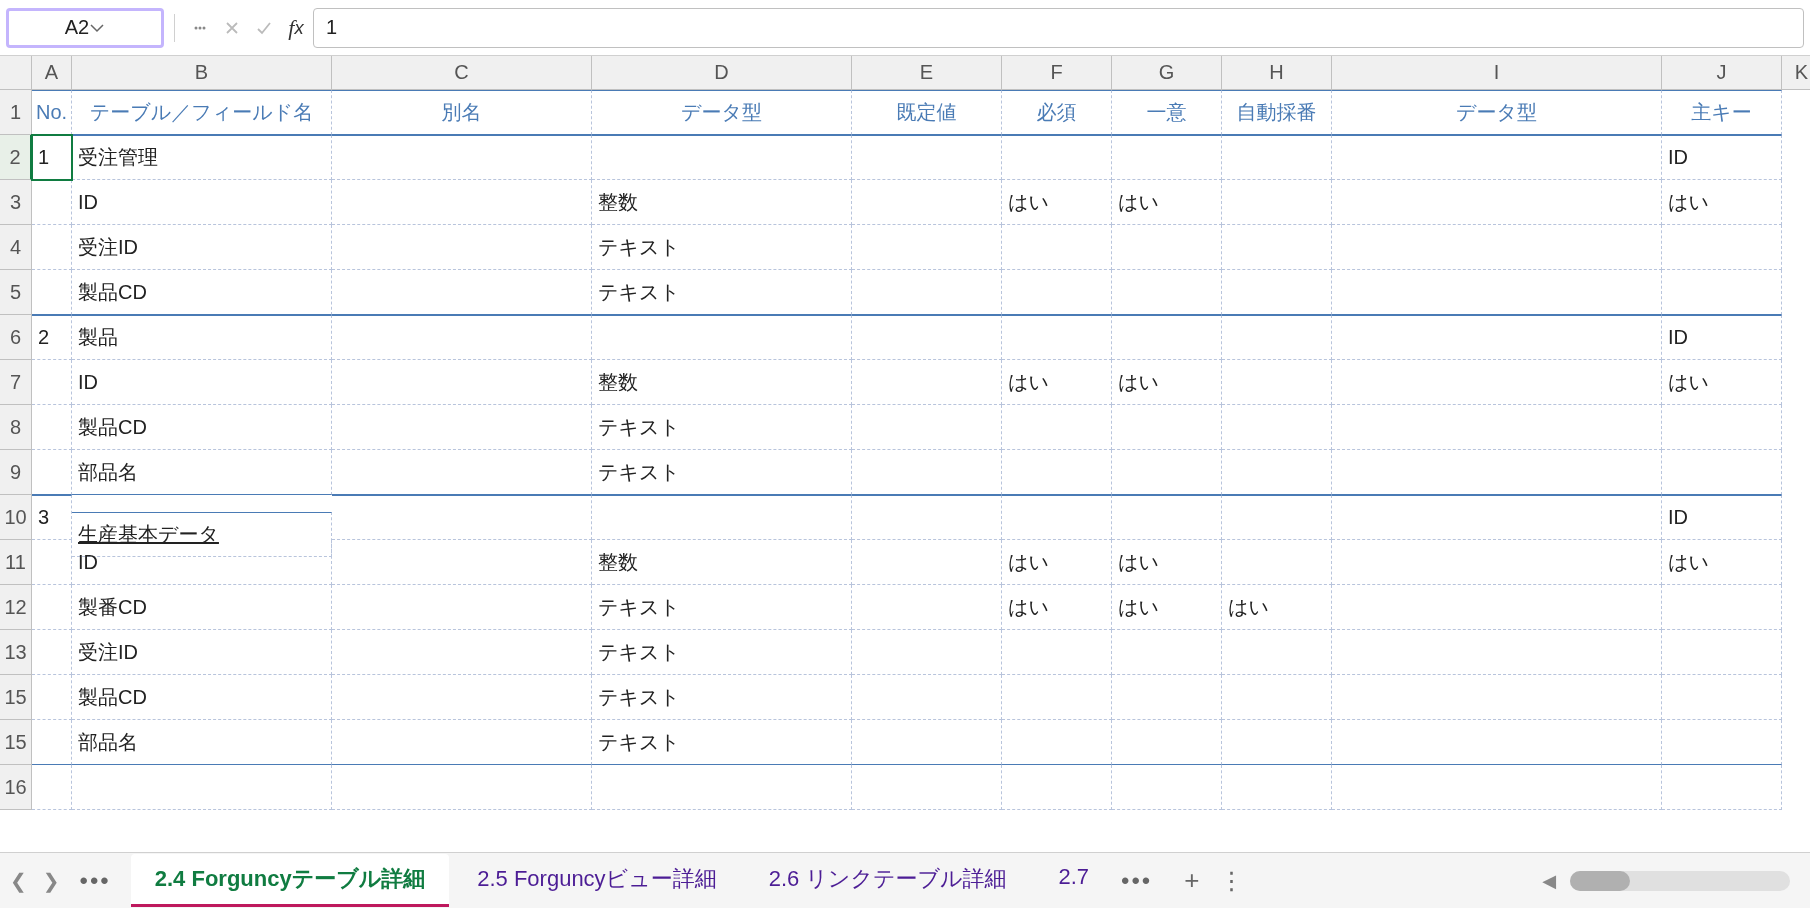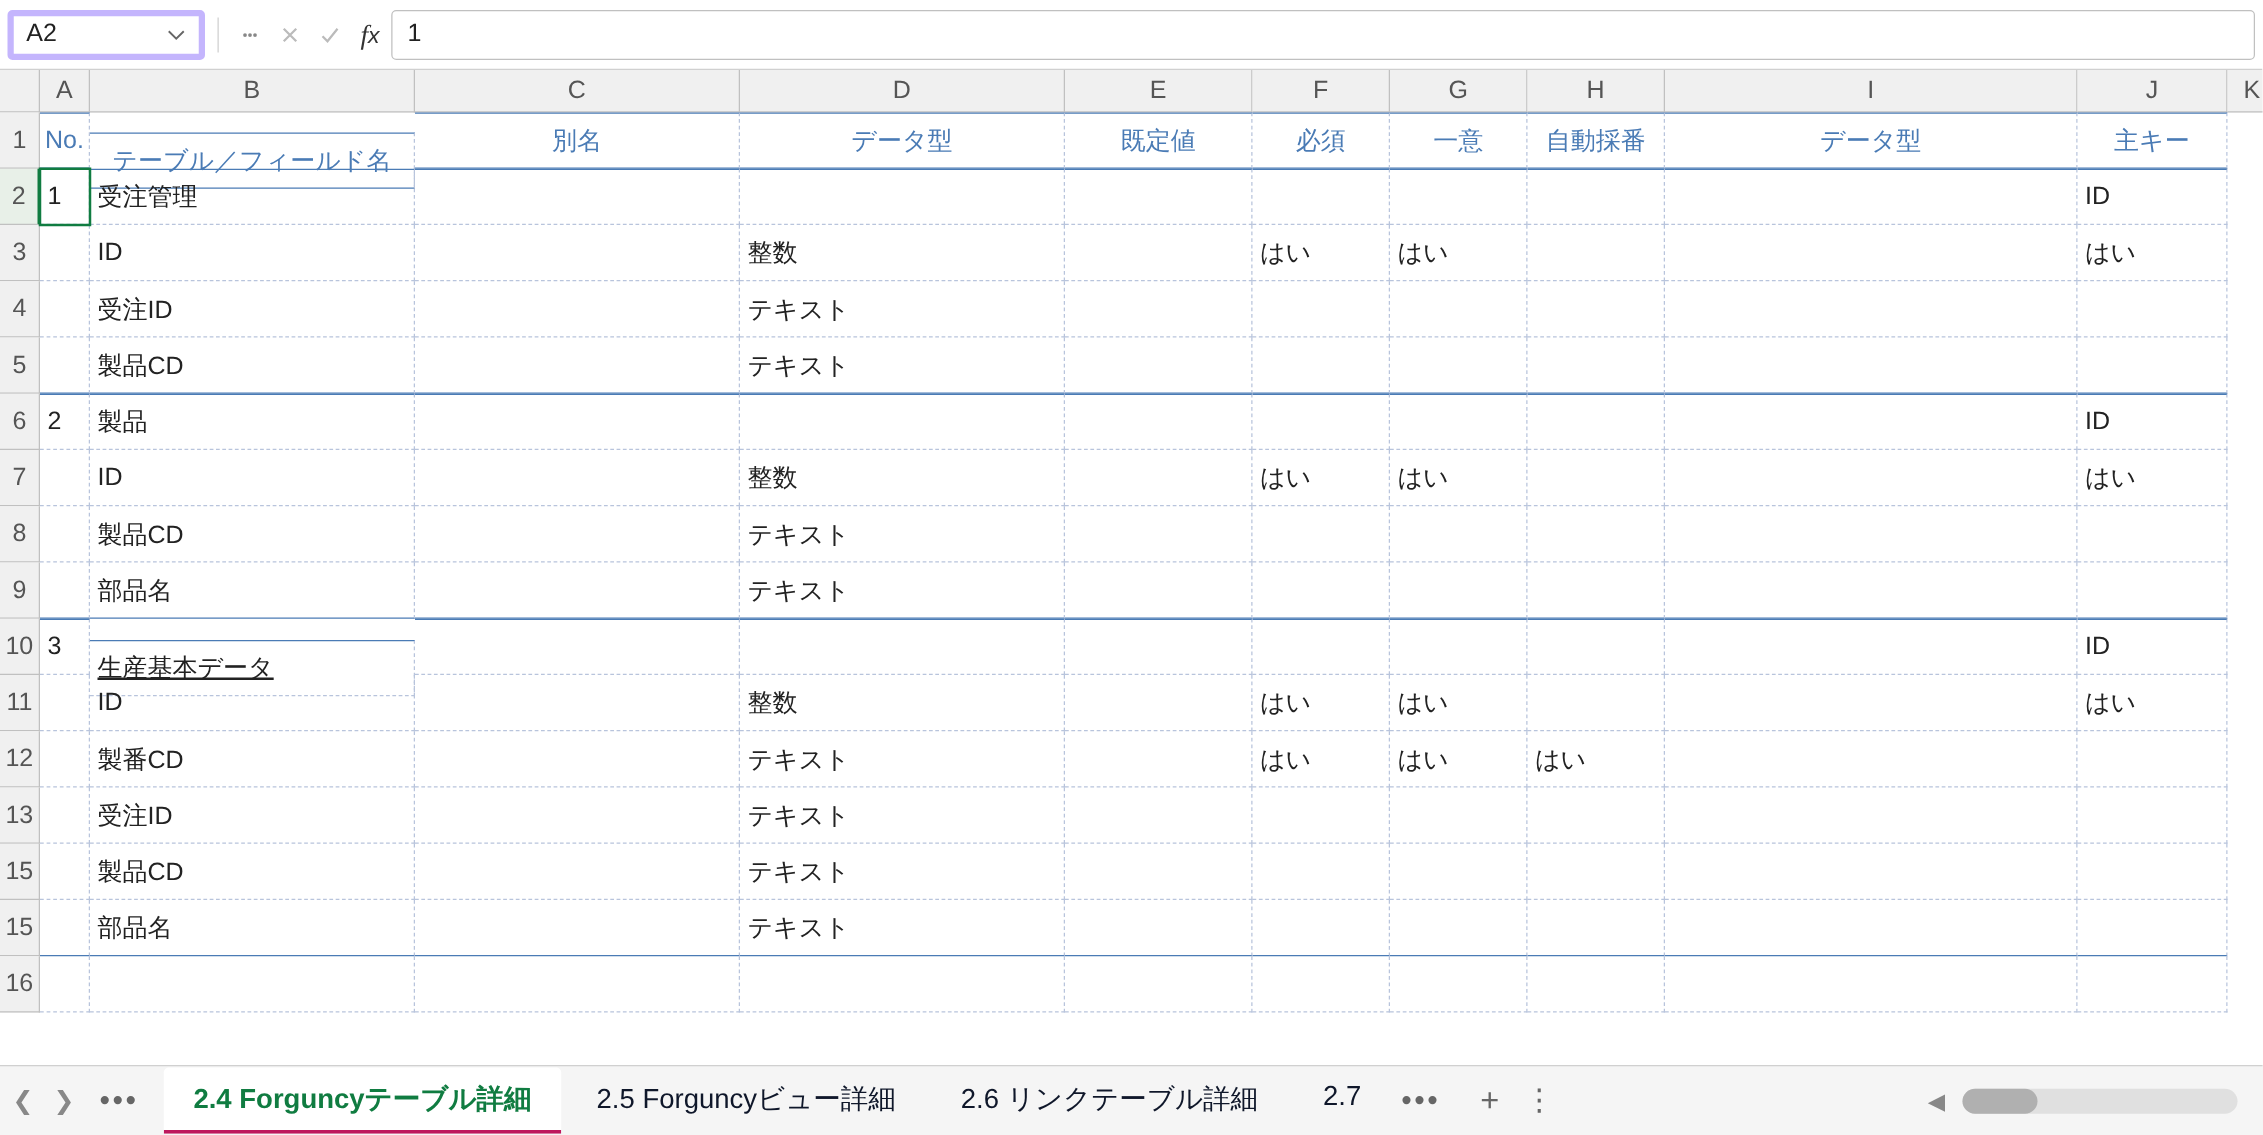--- a/index.html
+++ b/index.html
@@ -1,19 +1,19 @@
 <!DOCTYPE html>
 <html><head>
   <meta charset="utf-8">
   <style>
     * { box-sizing: border-box; margin: 0; padding: 0; font-family: "Segoe UI", Meiryo, sans-serif; }
     body { background: #fff; font-size: 18px; color: #222; overflow: hidden; width: 1810px; height: 908px; }
 
     .formula-bar { display: flex; align-items: center; height: 56px; border-bottom: 1px solid #d0d0d0; padding: 0 6px; gap: 6px; }
-    .name-box { width: 158px; height: 40px; border: 5px solid #c4b5fd; border-radius: 4px; display: flex; align-items: center; padding: 0 10px; justify-content: space-between; background: #fff; }
+    .name-box { width: 158px; height: 40px; border: 3px solid #c4b5fd; border-radius: 4px; display: flex; align-items: center; padding: 0 10px; justify-content: center; background: #fff; }
     .name-box span { font-size: 20px; }
     .chevron { width: 16px; height: 16px; }
     .fb-sep { width: 1px; height: 28px; background: #d0d0d0; margin: 0 4px; }
     .fb-icons { display: flex; align-items: center; gap: 10px; padding-left: 4px; }
     .fb-icon { width: 22px; height: 22px; display: flex; align-items: center; justify-content: center; color: #888; }
     .fx { font-style: italic; font-family: "Times New Roman", serif; font-size: 22px; color: #333; }
     .formula-input { flex: 1; height: 40px; border: 1px solid #c0c0c0; border-radius: 4px; padding: 0 12px; font-size: 20px; display: flex; align-items: center; }
 
     .sheet-area { display: flex; height: 780px; }
     .corner { width: 32px; height: 34px; background: #f0f0f0; border-right: 1px solid #c0c0c0; border-bottom: 1px solid #c0c0c0; }
@@ -28,21 +28,21 @@
     .cell { position: absolute; border-right: 1px dashed #b8c4dc; border-bottom: 1px dashed #b8c4dc; display: flex; align-items: center; padding: 0 6px; overflow: hidden; white-space: nowrap; height: 45px; font-size: 20px; }
     .hdr { color: #4a7bb5; justify-content: center; border-bottom: 1px solid #4a7bb5; border-top: 1px solid #4a7bb5; }
     .group-top { border-top: 1px solid #4a7bb5; }
     .group-bot { border-bottom: 1px solid #4a7bb5; }
     .active-cell { outline: 2px solid #107c41; outline-offset: -1px; z-index: 5; }
 
     .sheet-tabs { position: fixed; bottom: 0; left: 0; right: 0; height: 56px; background: #f5f5f5; border-top: 1px solid #d0d0d0; display: flex; align-items: center; padding: 0 10px; gap: 8px; }
     .nav-arrows { display: flex; gap: 16px; padding-right: 12px; }
     .nav-arrow { color: #888; cursor: pointer; font-size: 20px; }
     .dots { color: #666; font-size: 24px; letter-spacing: 2px; padding-right: 12px; }
-    .tab { padding: 10px 24px; font-size: 22px; color: #0f172a; cursor: pointer; border-radius: 4px 4px 0 0; }
+    .tab { padding: 10px 24px; font-size: 22px; color: #4c1d95; cursor: pointer; border-radius: 4px 4px 0 0; }
     .tab.active { background: #fff; color: #107c41; font-weight: 600; border-bottom: 3px solid #be185d; }
     .tab-add { font-size: 26px; color: #666; padding: 0 12px; cursor: pointer; }
     .tab-spacer { flex: 1; }
     .hscroll { width: 220px; height: 20px; background: #e0e0e0; border-radius: 10px; position: relative; margin-right: 10px; }
     .hscroll-thumb { position: absolute; left: 0; top: 0; width: 60px; height: 20px; background: #b0b0b0; border-radius: 10px; }
   </style>
 </head>
 <body>
 
 <div class="formula-bar">
@@ -109,21 +109,21 @@
         <div class="col-h" style="width: 150px;">E</div>
         <div class="col-h" style="width: 110px;">F</div>
         <div class="col-h" style="width: 110px;">G</div>
         <div class="col-h" style="width: 110px;">H</div>
         <div class="col-h" style="width: 330px;">I</div>
         <div class="col-h" style="width: 120px;">J</div>
         <div class="col-h" style="width: 40px;">K</div>
       </div>
     <div class="grid" id="grid">
         <div class="cell hdr" style="left: 0px; top: 0px; width: 40px;">No.</div>
-        <div class="cell hdr" style="left: 40px; top: 16px; width: 260px;">テーブル／フィールド名</div>
+        <div class="cell hdr" style="left: 40px; top: 0px; width: 260px;">テーブル／フィールド名</div>
         <div class="cell hdr" style="left: 300px; top: 0px; width: 260px;">別名</div>
         <div class="cell hdr" style="left: 560px; top: 0px; width: 260px;">データ型</div>
         <div class="cell hdr" style="left: 820px; top: 0px; width: 150px;">既定値</div>
         <div class="cell hdr" style="left: 970px; top: 0px; width: 110px;">必須</div>
         <div class="cell hdr" style="left: 1080px; top: 0px; width: 110px;">一意</div>
         <div class="cell hdr" style="left: 1190px; top: 0px; width: 110px;">自動採番</div>
         <div class="cell hdr" style="left: 1300px; top: 0px; width: 330px;">データ型</div>
         <div class="cell hdr" style="left: 1630px; top: 0px; width: 120px;">主キー</div>
         <div class="cell group-top active-cell" style="left: 0px; top: 45px; width: 40px;">1</div>
         <div class="cell group-top" style="left: 40px; top: 45px; width: 260px;">受注管理</div>

